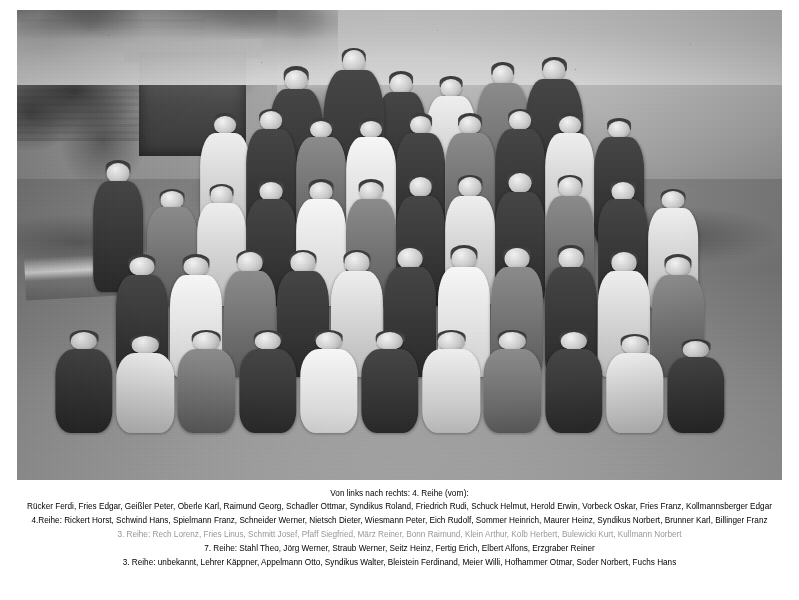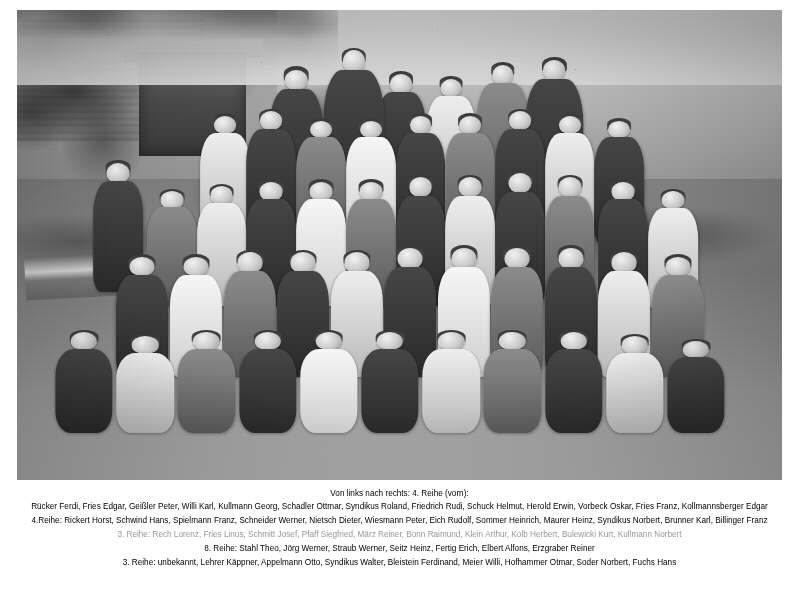--- a/index.html
+++ b/index.html
@@ -459,20 +459,20 @@
         </div>
       </div>
 
       <div class="grain"></div>
       <div class="vignette"></div>
     </div>
   </div>
 
   <div class="caption">
     <span class="line">Von links nach rechts: 4. Reihe (vorn):</span>
-    <span class="line">Rücker Ferdi, Fries Edgar, Geißler Peter, Willi Karl, Kullmann Georg, Schadler Ottmar, Syndikus Roland, Friedrich Rudi, Schuck Helmut, Herold Erwin, Vorbeck Oskar, Fries Franz, Kollmannsberger Edgar</span>
+    <span class="line">Rücker Ferdi, Fries Edgar, Geißler Peter, Oberle Karl, Raimund Georg, Schadler Ottmar, Syndikus Roland, Friedrich Rudi, Schuck Helmut, Herold Erwin, Vorbeck Oskar, Fries Franz, Kollmannsberger Edgar</span>
     <span class="line">4.Reihe: Rickert Horst, Schwind Hans, Spielmann Franz, Schneider Werner, Nietsch Dieter, Wiesmann Peter, Eich Rudolf, Sommer Heinrich, Maurer Heinz, Syndikus Norbert, Brunner Karl, Billinger Franz</span>
     <span class="line faded">3. Reihe: Rech Lorenz, Fries Linus, Schmitt Josef, Pfaff Siegfried, März Reiner, Bonn Raimund, Klein Arthur, Kolb Herbert, Bulewicki Kurt, Kullmann Norbert</span>
-    <span class="line">8. Reihe: Stahl Theo, Jörg Werner, Straub Werner, Seitz Heinz, Fertig Erich, Elbert Alfons, Erzgraber Reiner</span>
+    <span class="line">7. Reihe: Stahl Theo, Jörg Werner, Straub Werner, Seitz Heinz, Fertig Erich, Elbert Alfons, Erzgraber Reiner</span>
     <span class="line">3. Reihe: unbekannt, Lehrer Käppner, Appelmann Otto, Syndikus Walter, Bleistein Ferdinand, Meier Willi, Hofhammer Otmar, Soder Norbert, Fuchs Hans</span>
   </div>
 
 </div>
 
 </body></html>

